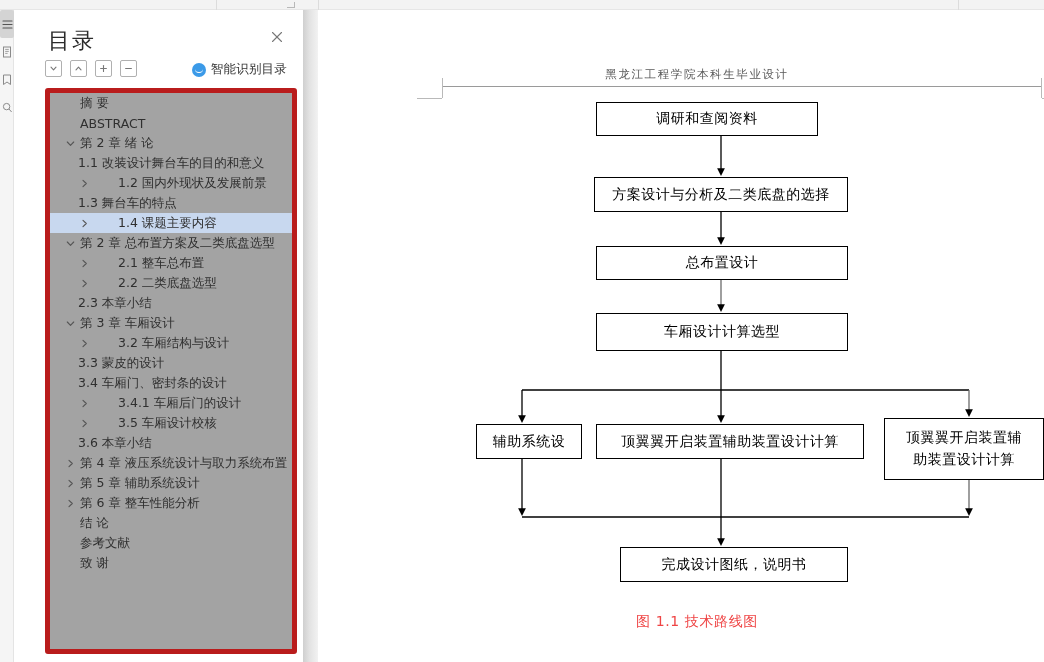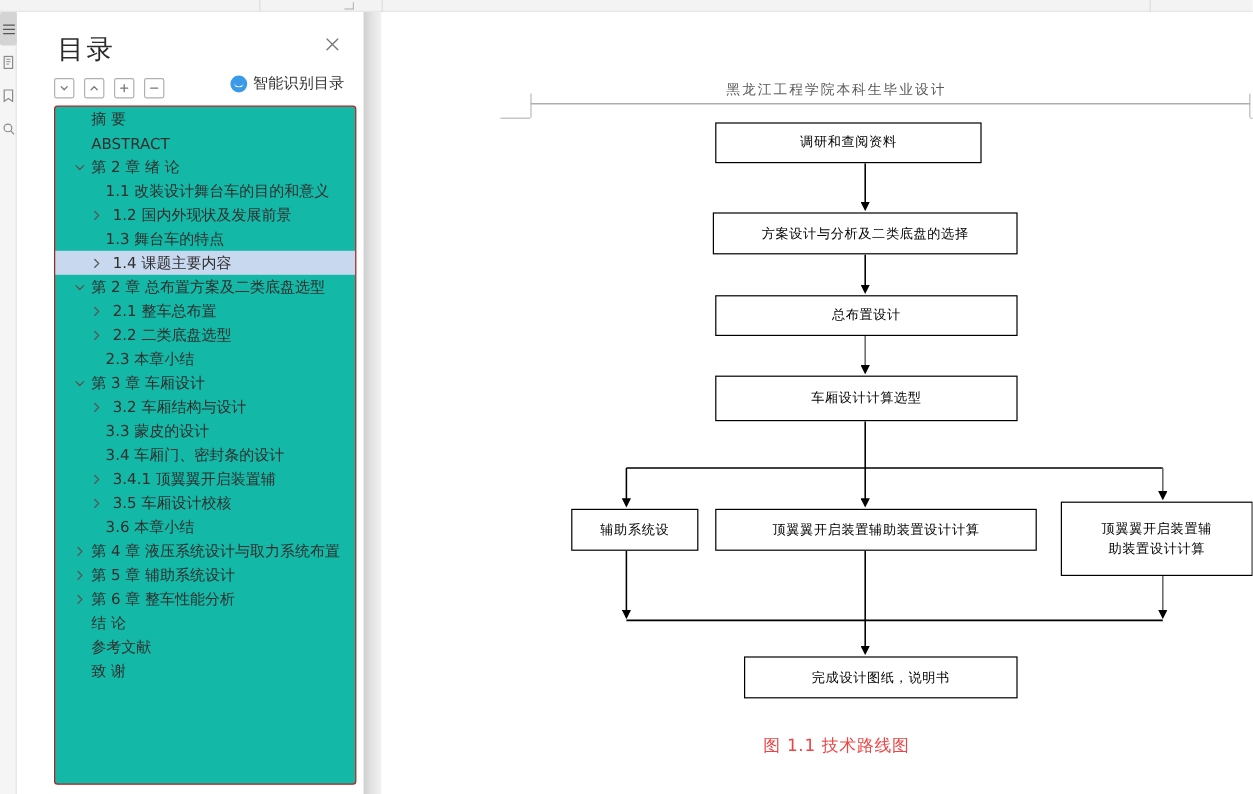--- a/index.html
+++ b/index.html
@@ -67,21 +67,21 @@
   }
   .toc-close {
     position: absolute; right: 18px; top: 19px;
     width: 16px; height: 16px; cursor: pointer;
   }
   .toc-close svg { display:block; }
 
   .toc-toolbar {
     position: absolute; left: 30px; top: 50px;
     width: 250px; height: 22px;
-    display: flex; align-items: flex-end; gap: 8px;
+    display: flex; align-items: flex-start; gap: 8px;
   }
   .tbtn {
     width: 17px; height: 17px;
     border: 1px solid #b0b0b0;
     border-radius: 2px;
     background: #fff;
     display: flex; align-items: center; justify-content: center;
     cursor: pointer;
   }
   .tbtn svg { display:block; }
@@ -102,23 +102,23 @@
     border-radius: 0 0 6px 6px;
   }
   .smart-label {
     font-size: 12.5px; color: #333; letter-spacing: .2px;
     font-family: "DejaVu Sans", "Liberation Sans", sans-serif;
   }
 
   .toc-list-box {
     position: absolute; left: 30px; top: 78px;
     width: 252px; height: 566px;
-    border: 1px solid #b91c1c;
+    border: 5px solid #b91c1c;
     border-radius: 3px;
-    background: #14b8a6;
+    background: #a3a3a3;
     overflow: hidden;
   }
   .toc-item {
     position: relative;
     height: 20px;
     display: flex; align-items: center;
     font-size: 12.5px;
     color: #2f2f2f;
     white-space: nowrap;
     cursor: pointer;
@@ -130,23 +130,23 @@
     width: 12px; height: 12px;
     display: flex; align-items: center; justify-content: center;
   }
   .toc-item .caret svg { display:block; }
   .toc-item .lbl { display:block; }
 
   
   .lvl0 .caret { left: 14px; }
   .lvl0 .lbl   { margin-left: 30px; }
   .lvl1 .caret { left: 28px; }
-  .lvl1 .lbl   { margin-left: 48px; }
+  .lvl1 .lbl   { margin-left: 68px; }
   .lvl0.nocaret .lbl { margin-left: 30px; }
-  .lvl1.nocaret .lbl { margin-left: 42px; }
+  .lvl1.nocaret .lbl { margin-left: 28px; }
 
   .toc-divider-shadow {
     position: absolute; left: 303px; top: 10px;
     width: 15px; height: 652px;
     background: linear-gradient(to right, #cfcfcf 0%, #e3e3e3 45%, #f2f2f2 100%);
   }
 
   
   .doc-area {
     position: absolute; left: 318px; top: 10px;
@@ -176,21 +176,21 @@
 
   
   .flow {
     position: absolute; left: 0; top: 0; width: 726px; height: 652px;
   }
   .fbox {
     position: absolute;
     border: 1.4px solid #000000;
     background: #ffffff;
     display: flex; align-items: center; justify-content: center;
-    font-size: 11px; color: #000;
+    font-size: 14px; color: #000;
     letter-spacing: .5px;
     font-family: "DejaVu Sans", "Liberation Sans", sans-serif;
     line-height: 1.55;
     text-align: center;
   }
   .caption {
     position: absolute; left: 0; top: 603px; width: 726px;
     text-align: center;
     font-size: 14px; color: #ef4444;
     letter-spacing: .6px;
@@ -369,21 +369,21 @@
         </div>
         <div class="toc-item lvl1 nocaret">
           <span class="lbl">3.4  车厢门、密封条的设计</span>
         </div>
         <div class="toc-item lvl1">
           <span class="caret">
             <svg width="11" height="11" viewBox="0 0 11 11">
               <polyline points="4,2.3 7.3,5.5 4,8.7" fill="none" stroke="#555" stroke-width="1.1" stroke-linecap="round" stroke-linejoin="round"></polyline>
             </svg>
           </span>
-          <span class="lbl">3.4.1  顶翼翼开启装置辅</span>
+          <span class="lbl">3.4.1  车厢后门的设计</span>
         </div>
         <div class="toc-item lvl1">
           <span class="caret">
             <svg width="11" height="11" viewBox="0 0 11 11">
               <polyline points="4,2.3 7.3,5.5 4,8.7" fill="none" stroke="#555" stroke-width="1.1" stroke-linecap="round" stroke-linejoin="round"></polyline>
             </svg>
           </span>
           <span class="lbl">3.5  车厢设计校核</span>
         </div>
         <div class="toc-item lvl1 nocaret">

